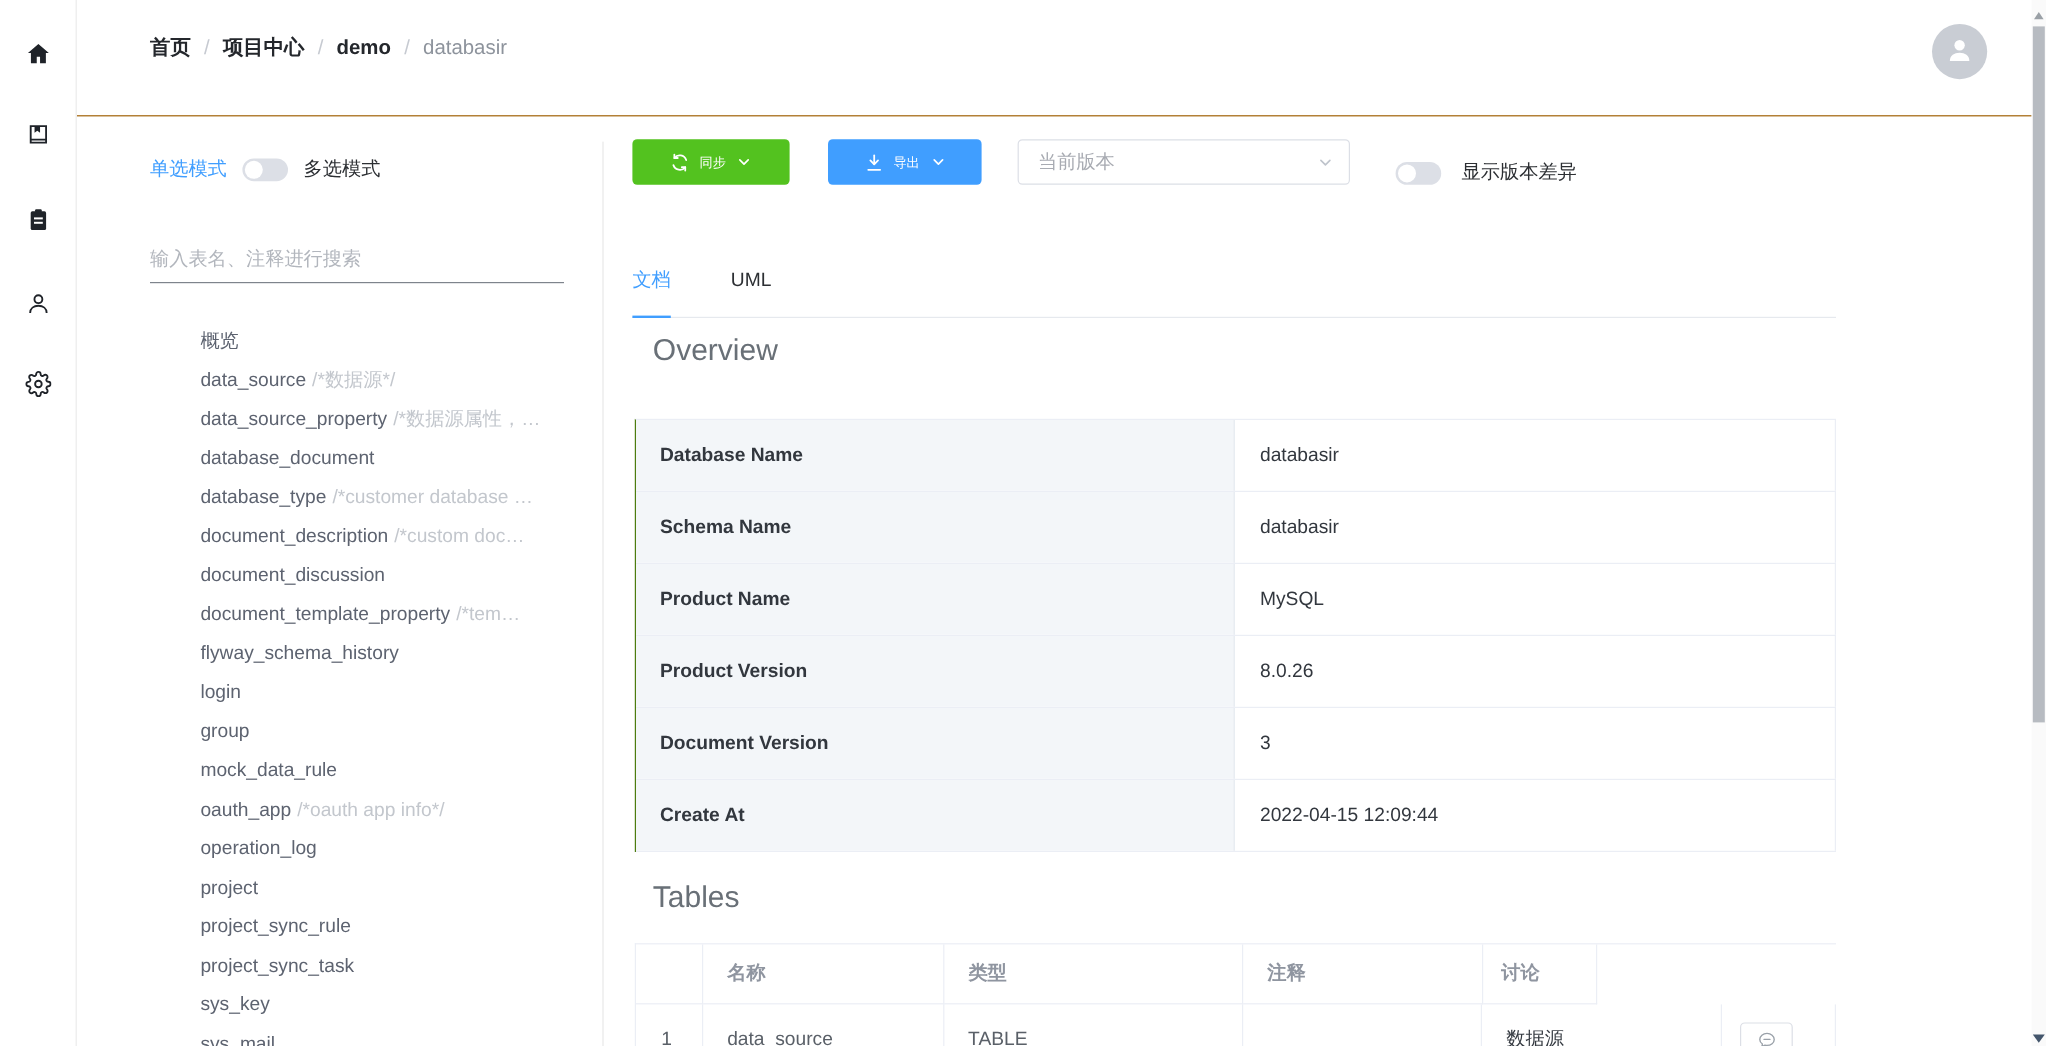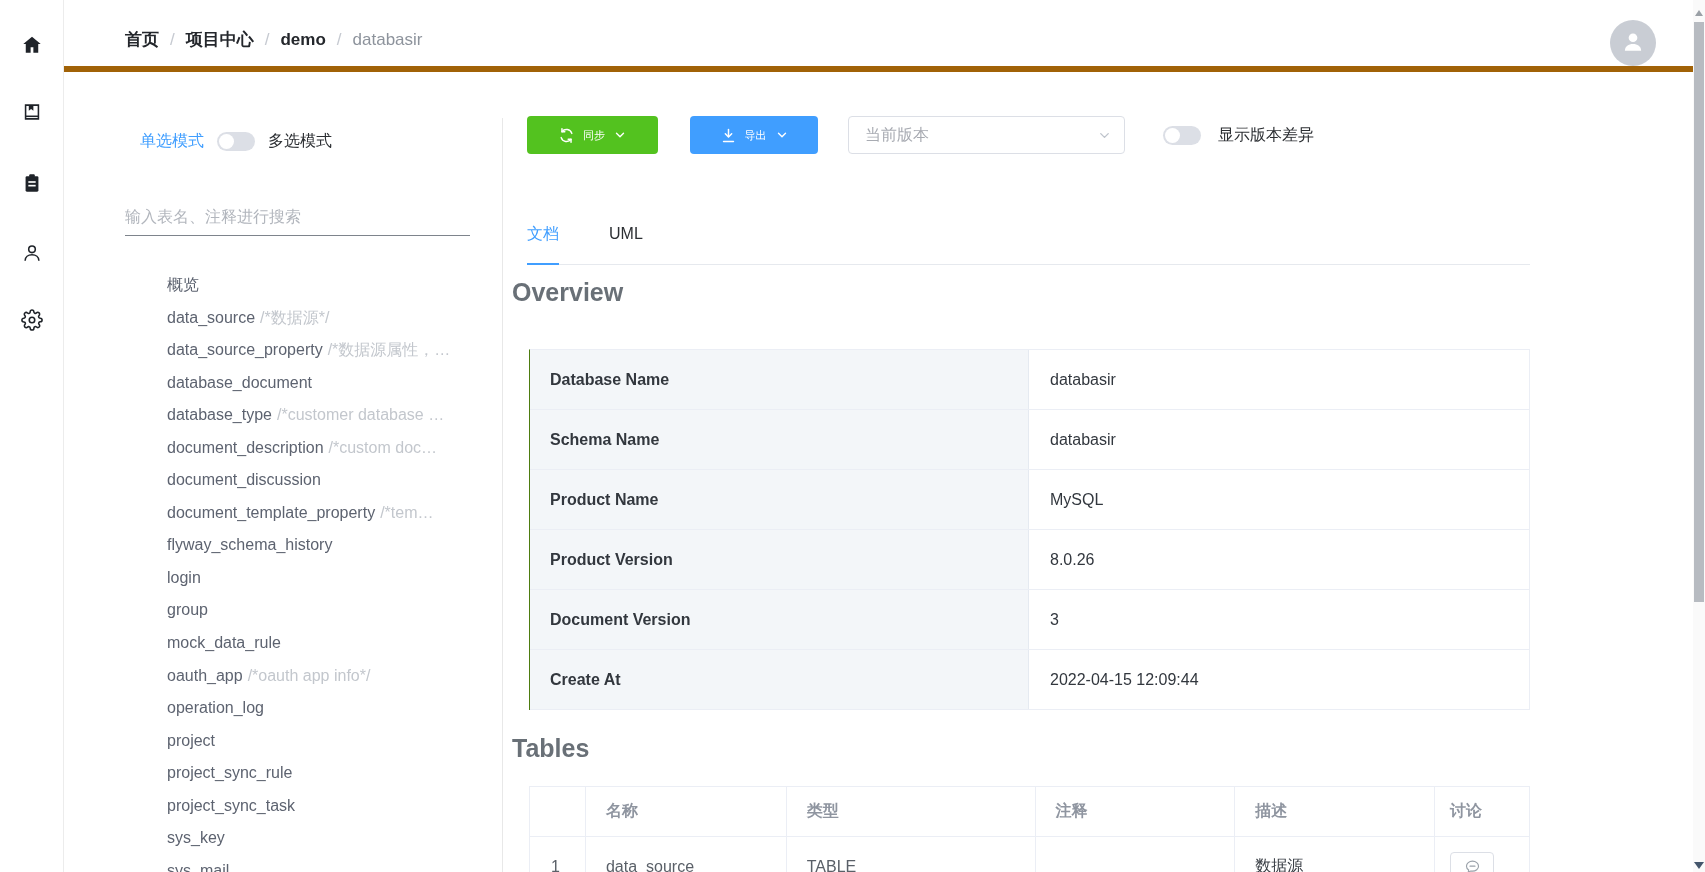--- a/index.html
+++ b/index.html
@@ -14,55 +14,55 @@
   }
   
   .rail { position: absolute; left: 0; top: 0; width: 64px; height: 872px; background: #fff; border-right: 1px solid #ececec; z-index: 6; }
   .ric { position: absolute; left: 50%; transform: translateX(-50%); width: 22px; height: 22px; cursor: pointer; }
   #ric-home { top: 34px; }
   #ric-book { top: 101px; }
   #ric-clipboard { top: 172px; }
   #ric-person { top: 242px; }
   #ric-gear { top: 309px; }
   
-  .topbar { position: absolute; left: 64px; top: 0; width: 1629px; height: 72px; background: #fff; border-bottom: 6px solid #a16207; z-index: 5; }
+  .topbar { position: absolute; left: 64px; top: 0; width: 1629px; height: 97px; background: #fff; border-bottom: 1px solid #a16207; z-index: 5; }
   .crumbs { position: absolute; left: 61px; top: 0; height: 79px; display: flex; align-items: center; gap: 11px; font-size: 17px; font-weight: bold; color: #24272c; }
   .crumb { cursor: pointer; white-space: nowrap; }
   .crumb-sep { color: #c6cad1; font-weight: 400; }
   .crumb-current { color: #8d939c; font-weight: 400; cursor: default; }
   .avatar { position: absolute; left: 1546px; top: 20px; width: 46px; height: 46px; border-radius: 50%; background: #c9cdd4; overflow: hidden; cursor: pointer; }
   .avatar svg { position: absolute; left: 10px; top: 8px; }
   
   .vdivider { position: absolute; left: 502px; top: 118px; width: 1px; height: 754px; background: #e8e8e8; }
-  .mode-row { position: absolute; left: 140px; top: 131px; display: flex; align-items: center; gap: 13px; }
+  .mode-row { position: absolute; left: 125px; top: 131px; display: flex; align-items: center; gap: 13px; }
   .mode-single { color: #409eff; cursor: pointer; }
   .mode-multi { color: #2c2f33; cursor: pointer; }
   .switch { width: 38px; height: 19px; border-radius: 10px; background: #dcdfe6; position: relative; cursor: pointer; flex: 0 0 auto; }
   .switch .knob { position: absolute; left: 2px; top: 2px; width: 15px; height: 15px; border-radius: 50%; background: #fff; }
   .search { position: absolute; left: 125px; top: 198px; width: 345px; height: 38px; border: none; border-bottom: 1px solid #7e848c; background: transparent; outline: none; font-size: 16px; color: #303133; font-family: inherit; }
   .search::placeholder { color: #b2b6bd; }
   .tlist { position: absolute; left: 167px; top: 269px; width: 330px; list-style: none; }
   .tlist li { height: 32.55px; line-height: 32.55px; white-space: nowrap; overflow: hidden; cursor: pointer; }
   .tname { color: #5d6370; }
   .tcomment { color: #c3c7cd; margin-left: 5px; text-align: center; }
   
   .btn { position: absolute; top: 116px; height: 38px; border: none; border-radius: 4px; color: #fff; font-size: 11px; font-family: inherit; display: flex; align-items: center; justify-content: center; gap: 8px; cursor: pointer; }
   .btn-sync { left: 527px; width: 131px; background: #53c21f; }
   .btn-export { left: 690px; width: 128px; background: #409eff; }
   .select { position: absolute; left: 848px; top: 116px; width: 277px; height: 38px; border: 1px solid #dcdfe6; border-radius: 4px; background: #fff; display: flex; align-items: center; justify-content: space-between; padding: 0 12px 0 16px; cursor: pointer; }
   .select-ph { color: #a8abb2; }
-  .diff-row { position: absolute; left: 1163px; top: 116px; height: 38px; display: flex; align-items: center; gap: 17px; }
+  .diff-row { position: absolute; left: 1163px; top: 116px; height: 38px; display: flex; align-items: flex-end; gap: 17px; }
   .diff-label { color: #2c2f33; }
   
   .tabs { position: absolute; left: 527px; top: 226px; display: flex; gap: 50px; z-index: 2; }
   .tab { line-height: 16px; padding-bottom: 21px; color: #2c2f33; cursor: pointer; }
   .tab.active { color: #409eff; border-bottom: 2px solid #409eff; }
   .tabs-border { position: absolute; left: 527px; top: 264px; width: 1003px; height: 1px; background: #e6e9ee; }
   
-  .sec-title { position: absolute; left: 512px; font-size: 25px; font-weight: 700; color: #697077; }
+  .sec-title { position: absolute; left: 544px; font-size: 25px; font-weight: 400; color: #697077; }
   #ov-title { top: 278px; }
   #tb-title { top: 734px; }
   
   .ovtable { position: absolute; left: 529px; top: 349px; width: 1001px; border-top: 1px solid #ebeef5; border-left: 1px solid #4d7c0f; }
   .ovrow { display: flex; height: 60px; border-bottom: 1px solid #ebeef5; }
   .ovlabel { width: 499px; background: #f3f6f9; border-right: 1px solid #e5eaf1; display: flex; align-items: center; padding-left: 20px; font-weight: bold; color: #32373e; }
   .ovvalue { flex: 1; border-right: 1px solid #ebeef5; display: flex; align-items: center; padding-left: 21px; color: #32373e; }
   
   .dtable { position: absolute; left: 529px; top: 786px; width: 1001px; border-top: 1px solid #ebeef5; border-left: 1px solid #ebeef5; }
   .drow { display: flex; }
@@ -232,21 +232,20 @@
   </div>
 </div>
 
 <h2 class="sec-title" id="tb-title">Tables</h2>
 <div class="dtable">
   <div class="drow dhead">
     <div class="dcell c0"></div>
     <div class="dcell c1">名称</div>
     <div class="dcell c2">类型</div>
     <div class="dcell c3">注释</div>
-    <div class="dcell c4">描述</div>
     <div class="dcell c5">讨论</div>
   </div>
   <div class="drow dbody">
     <div class="dcell c0">1</div>
     <div class="dcell c1">data_source</div>
     <div class="dcell c2">TABLE</div>
     <div class="dcell c3"></div>
     <div class="dcell c4">数据源</div>
     <div class="dcell c5">
       <button class="cmt-btn">

